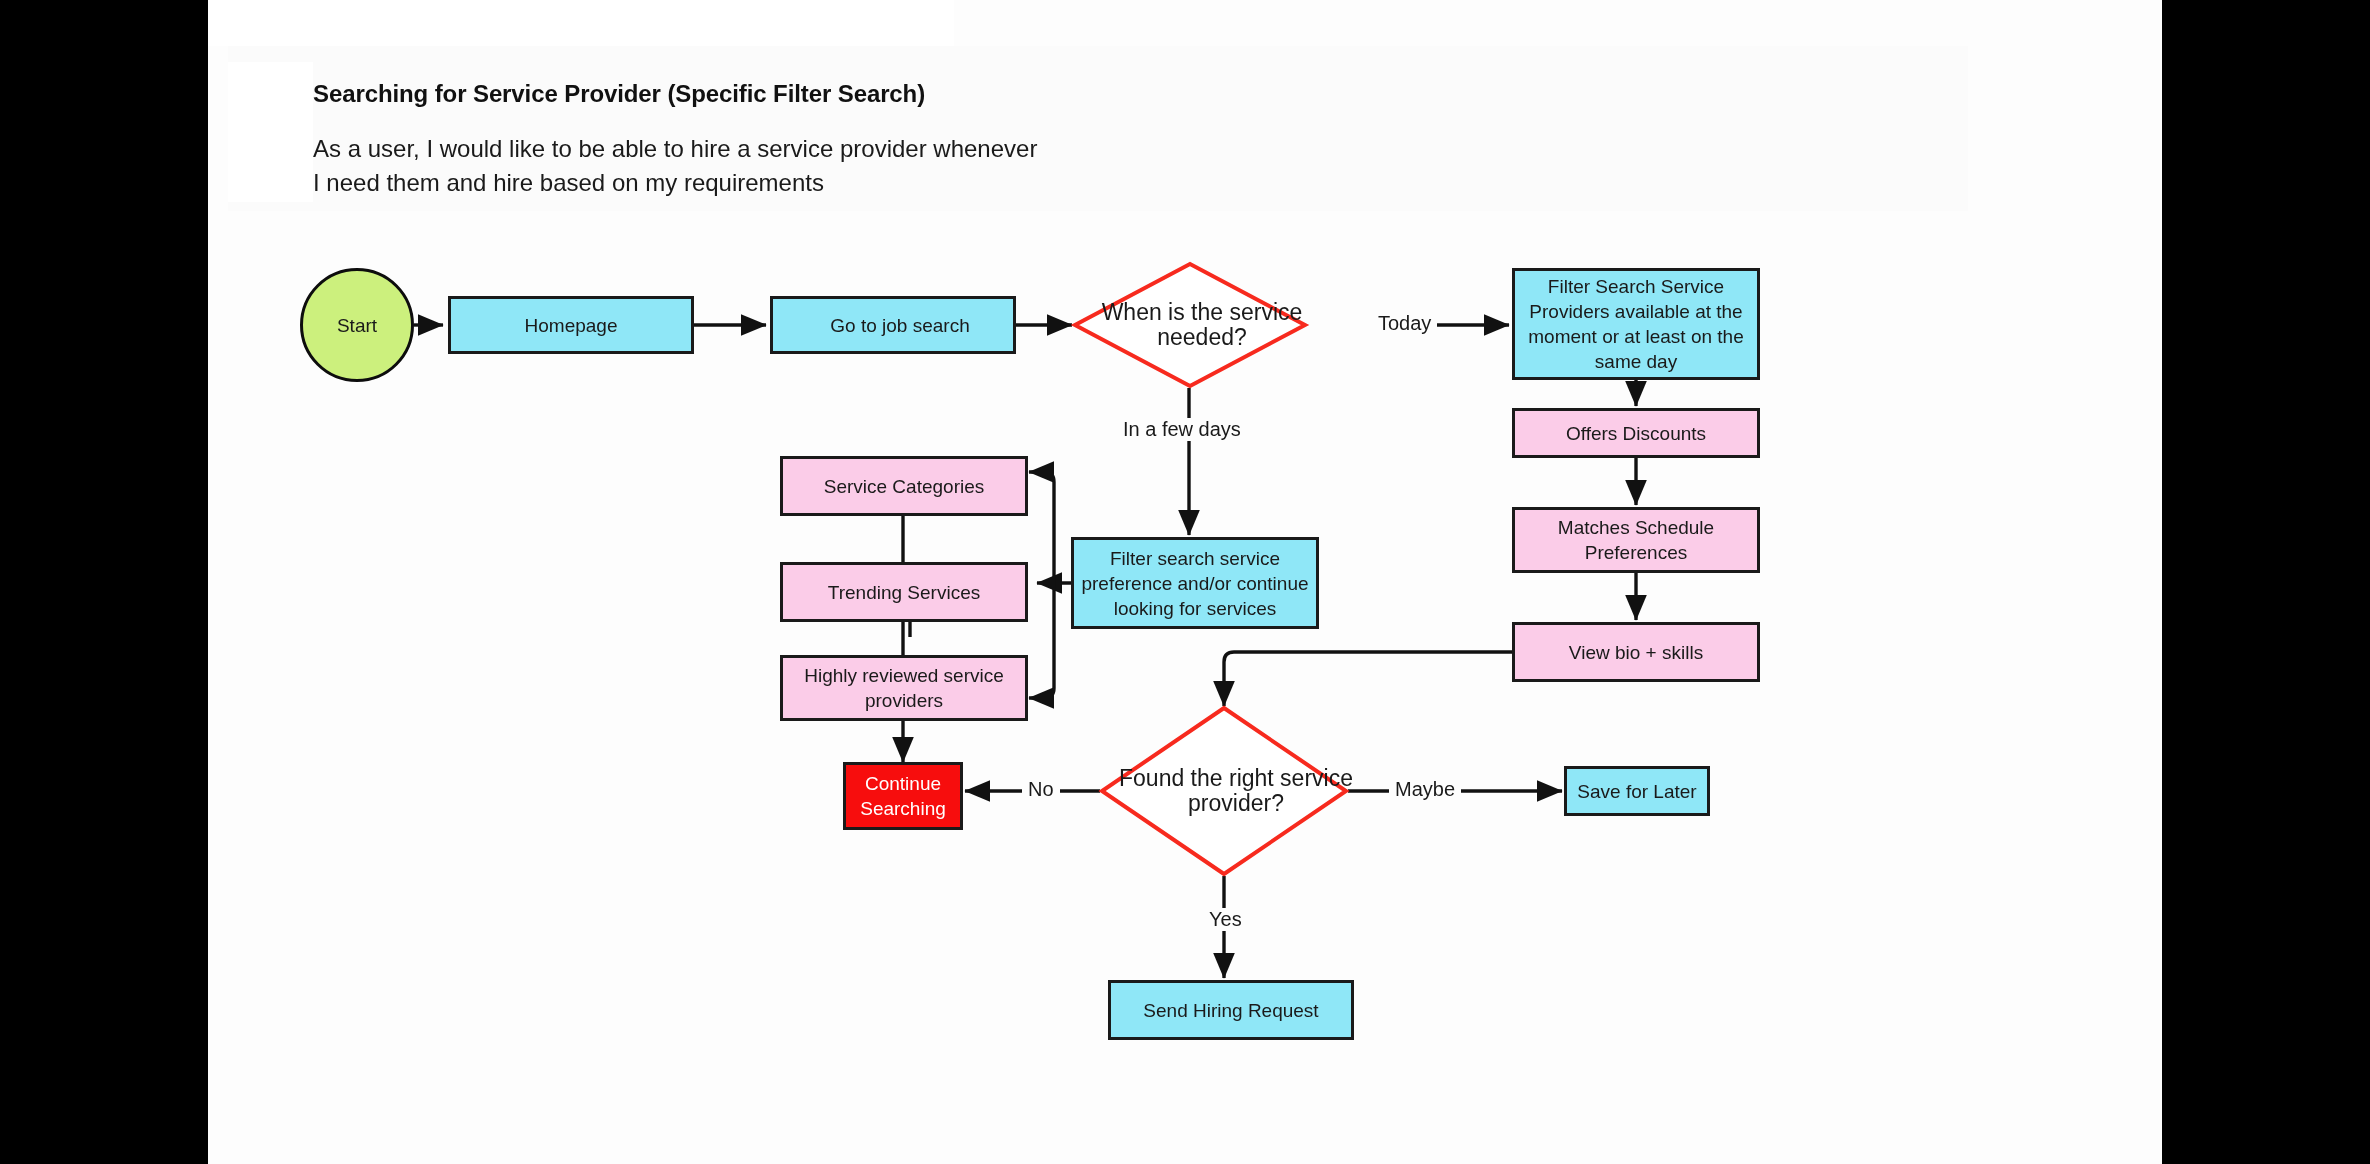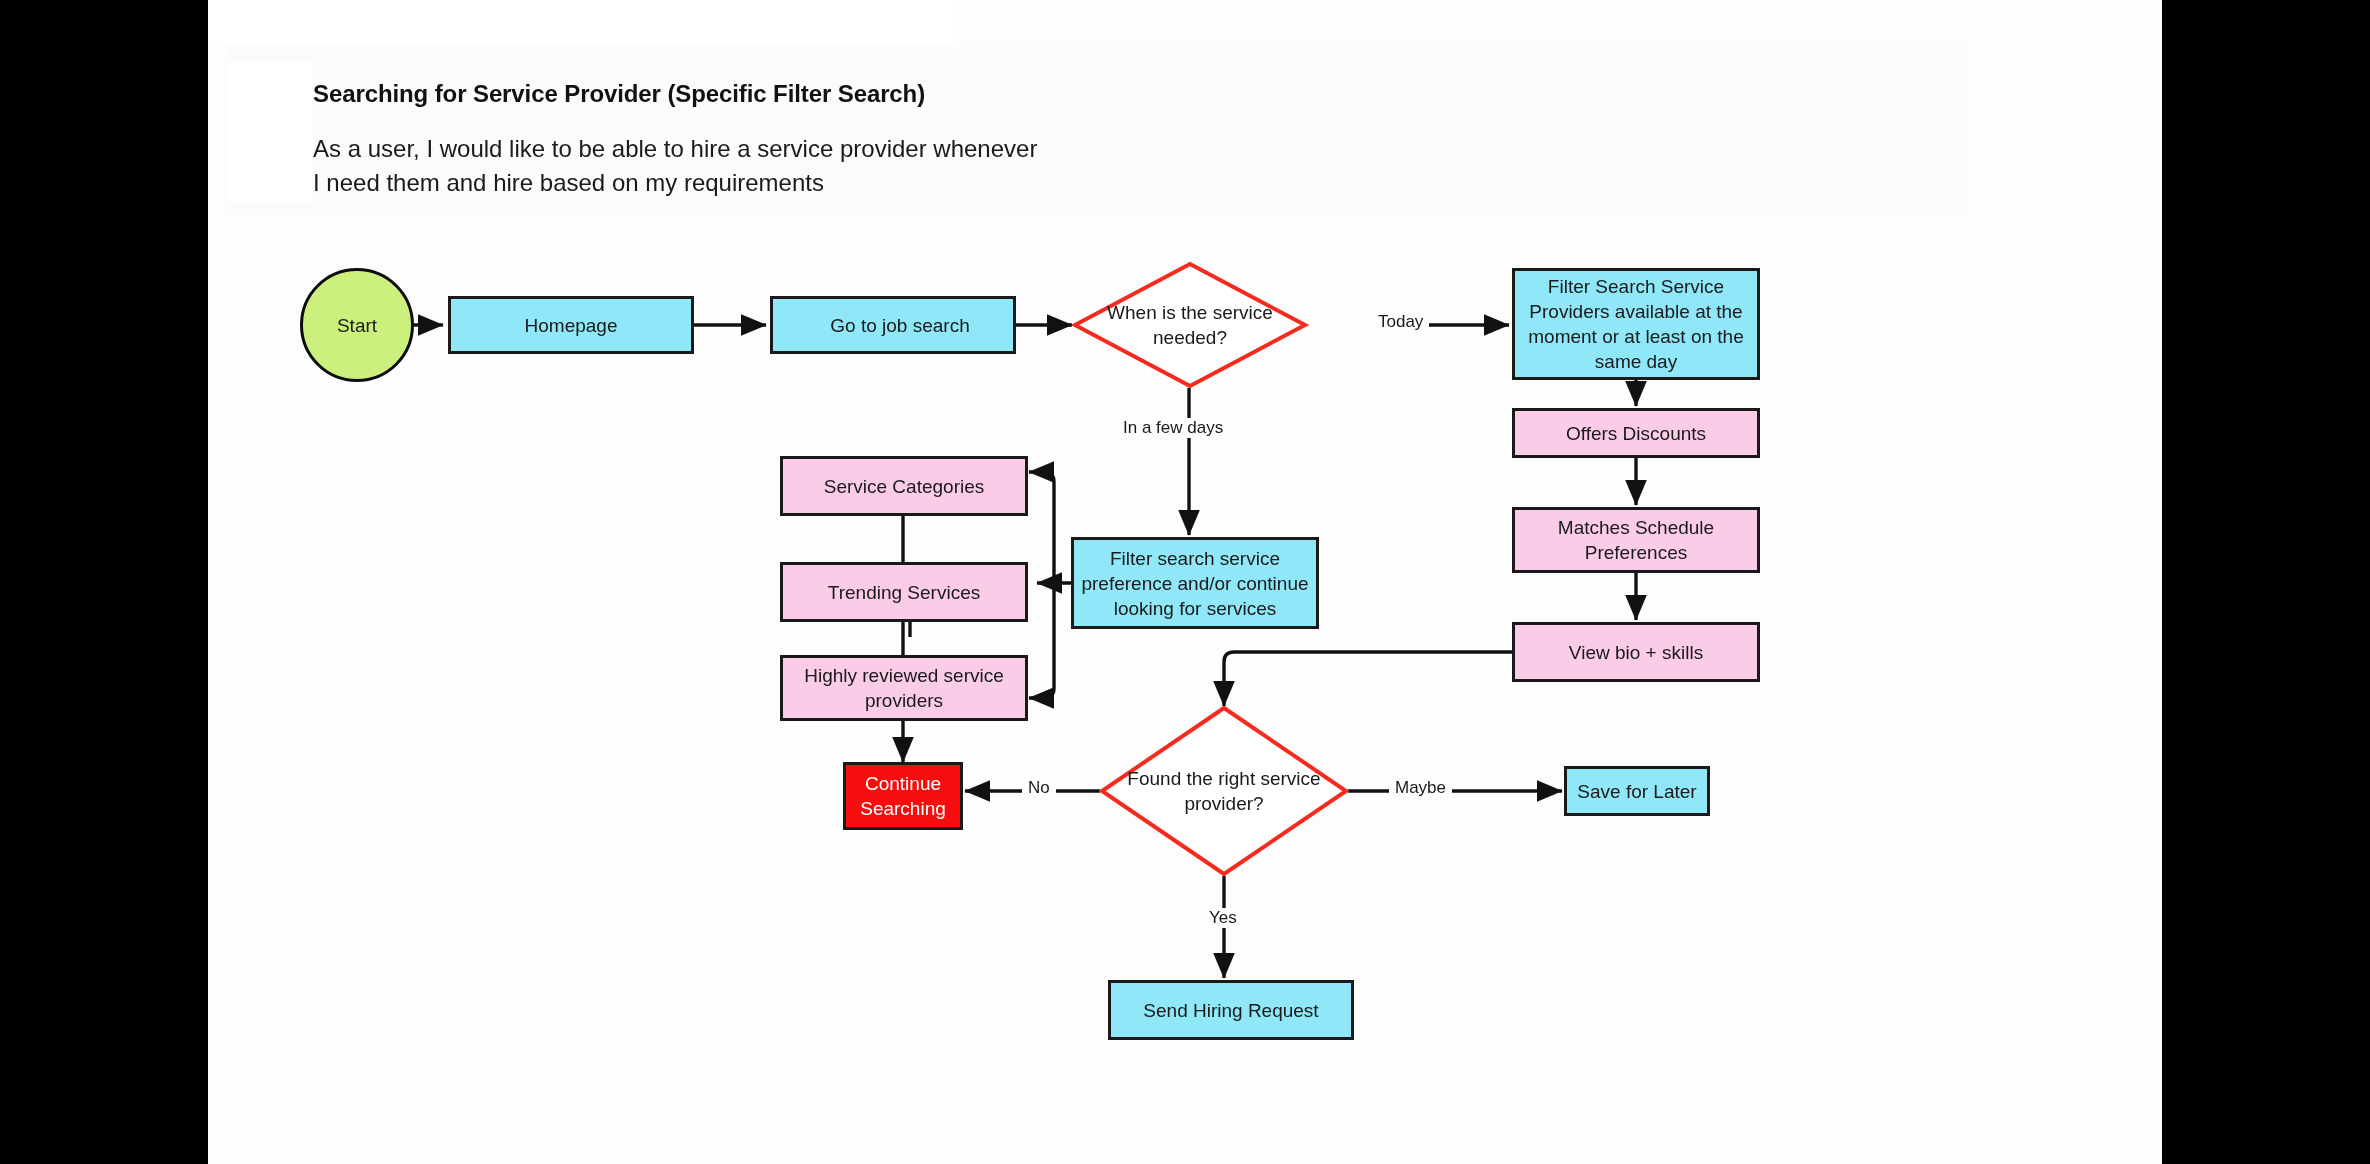--- a/index.html
+++ b/index.html
@@ -127,36 +127,36 @@
   .diamond-wrap {
     position: absolute;
   }
   .diamond-wrap svg {
     position: absolute;
     left: 0; top: 0;
     overflow: visible;
   }
   .diamond-label {
     position: absolute;
-    left: 0; top: 0;
+    left: 12px; top: 0;
     width: 100%;
     height: 100%;
     display: flex;
     align-items: center;
     justify-content: center;
     text-align: center;
-    font-size: 19px;
+    font-size: 23px;
     line-height: 25px;
     color: #1a1a1a;
     pointer-events: none;
   }
 
   .edge-label {
     position: absolute;
-    font-size: 17px;
+    font-size: 20px;
     color: #1a1a1a;
     background: #fdfdfd;
     padding: 0 6px;
     white-space: nowrap;
   }
 </style>
 </head>
 <body>
 
 <div id="screen">

